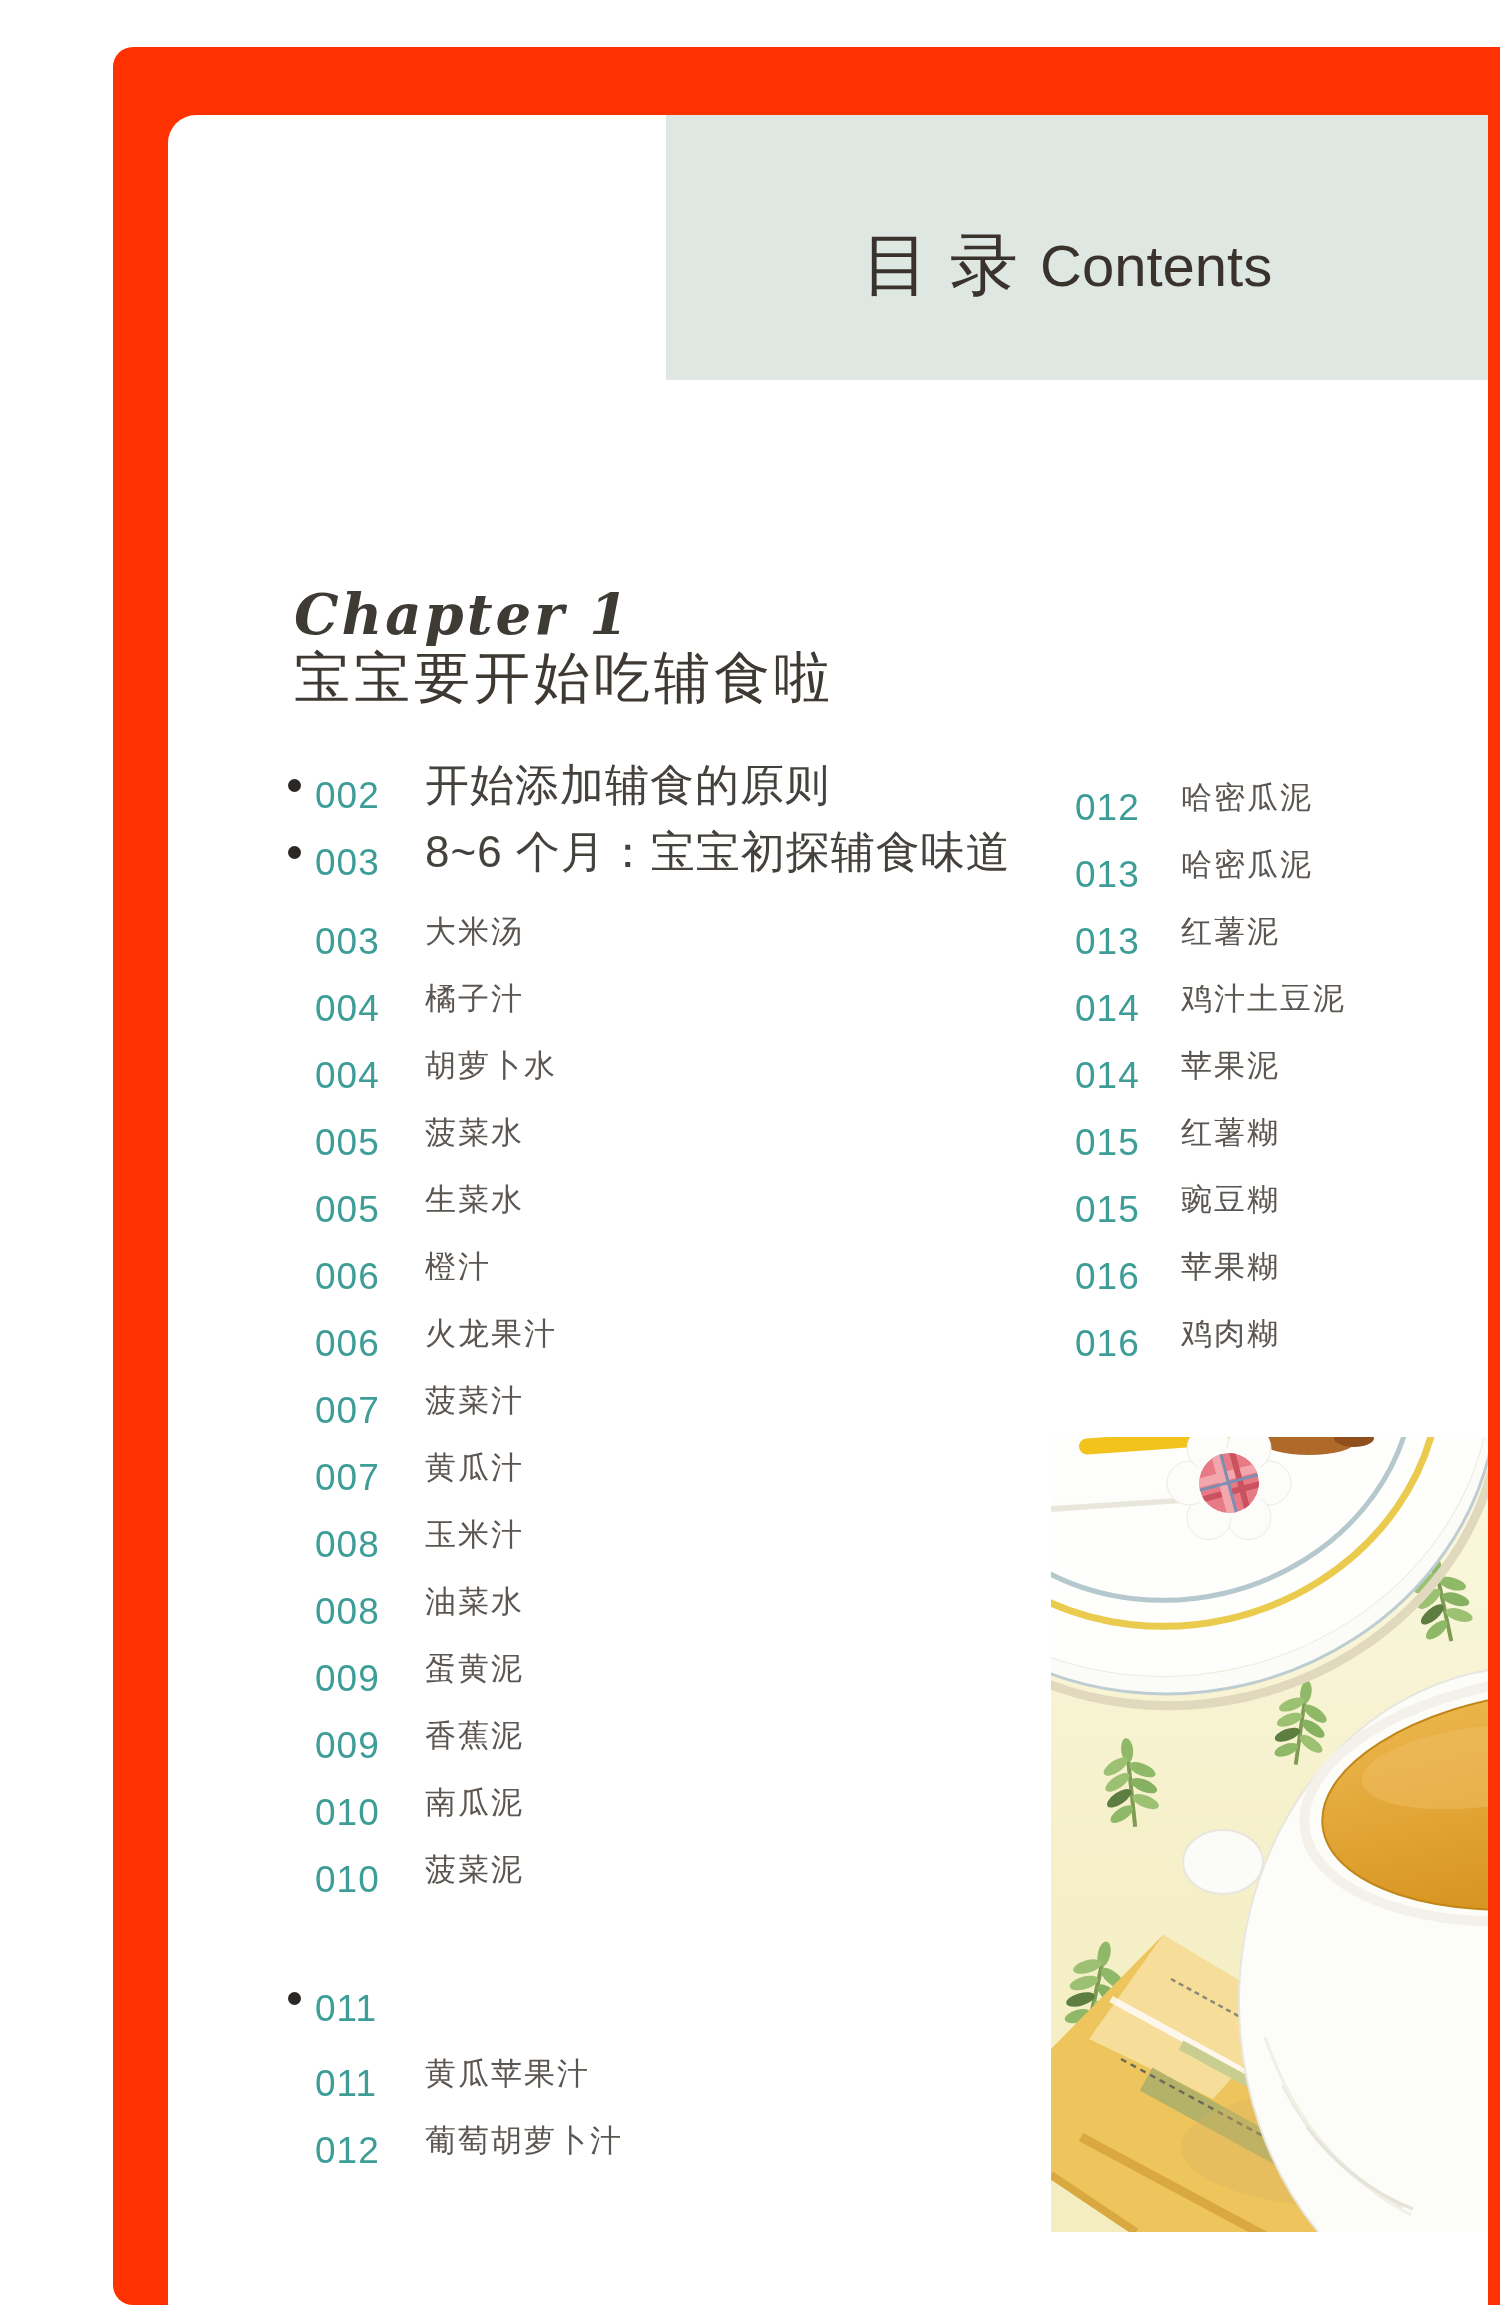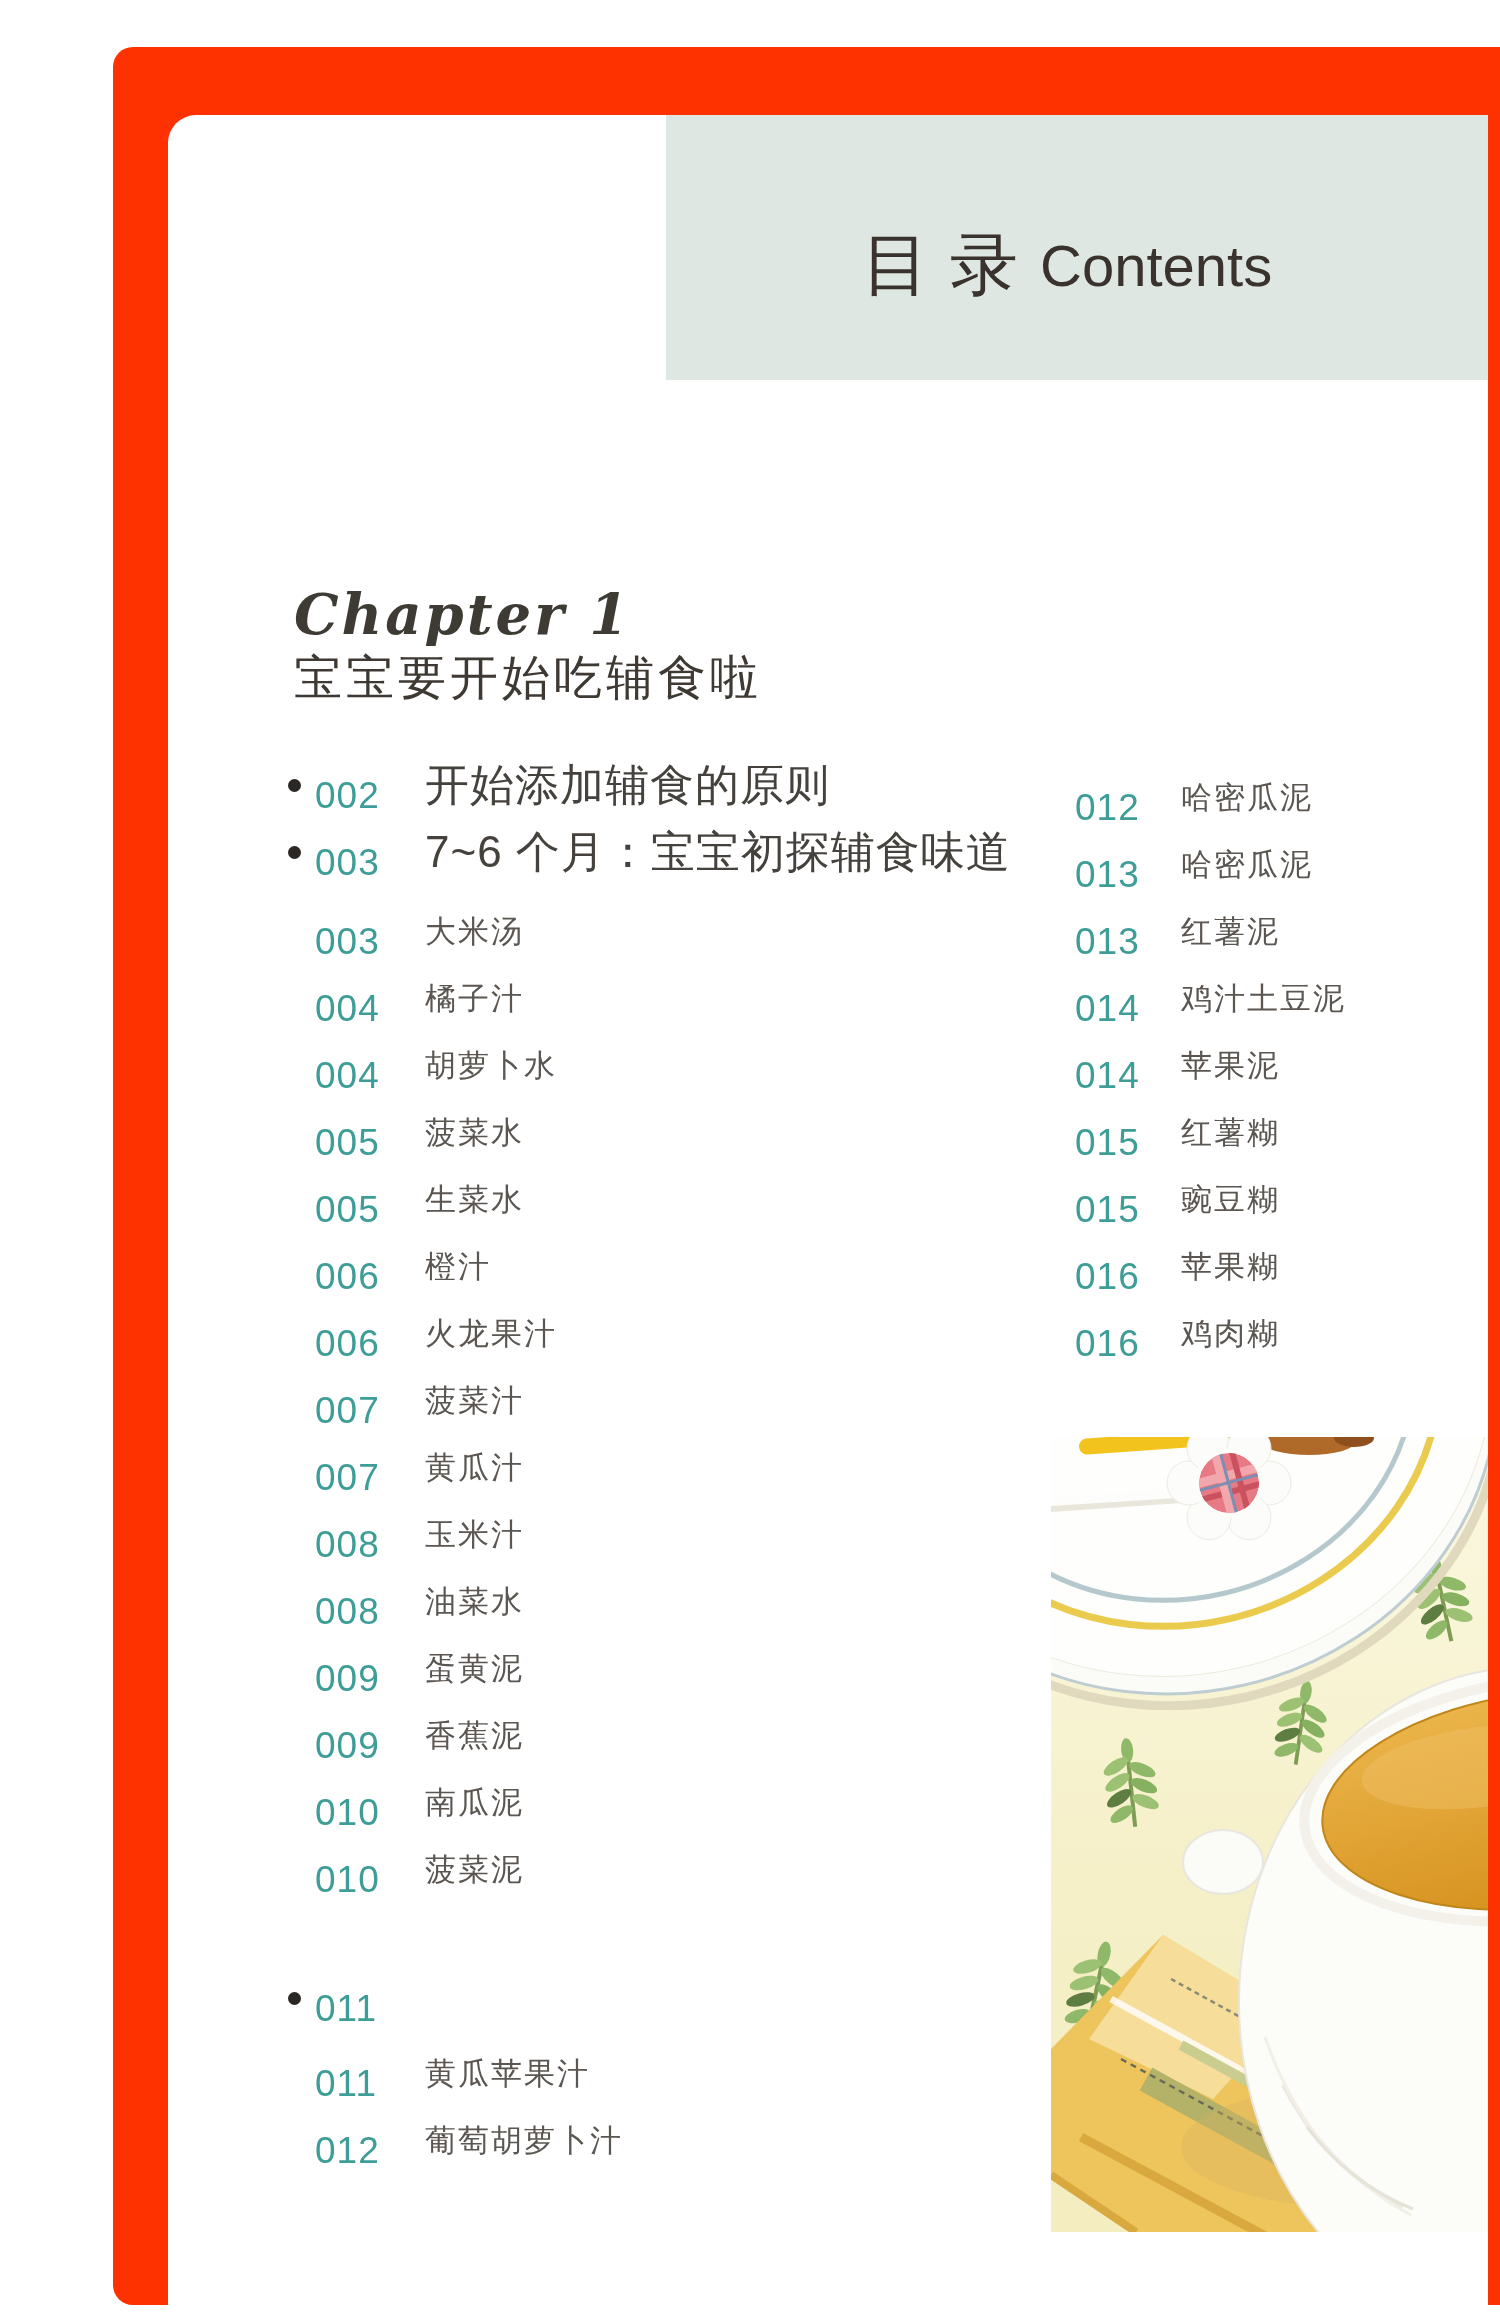--- a/index.html
+++ b/index.html
@@ -26,21 +26,21 @@
   }
   .t-en{
     font-size:58px;color:var(--header-text,#3A332D);margin-left:2px;white-space:nowrap;
   }
   .chapter{position:absolute;left:126px;top:468px;}
   .chapter-label{
     font-family:"DejaVu Serif","Liberation Serif",serif;font-style:italic;font-weight:600;
     font-size:56px;line-height:62px;color:#3E3A34;letter-spacing:3px;
   }
   .chapter-title{
-    margin-top:8px;font-size:48px;line-height:50px;color:#3E3933;letter-spacing:4px;font-weight:500;
+    margin-top:8px;font-size:56px;line-height:50px;color:#3E3933;letter-spacing:4px;font-weight:500;
   }
   .toc-col{position:absolute;}
   #toc-left{left:120px;top:637px;width:762px;}
   #toc-right{left:880px;top:649px;width:440px;}
   #toc-left .toc-group:nth-child(2){margin-top:12px;}
   #toc-left .toc-group:nth-child(3){margin-top:62px;}
   #toc-left .toc-group:nth-child(4){margin-top:8px;}
   .row{height:67px;display:flex;align-items:center;}
   .bullet{width:27px;flex:0 0 27px;display:flex;align-items:center;}
   .featured .bullet::before{
@@ -77,21 +77,21 @@
     <div id="toc-left" class="toc-col">
         <div class="toc-group featured">
           <div class="row">
     <span class="bullet"></span>
     <span class="num">002</span>
     <span class="title">开始添加辅食的原则</span>
   </div>
           <div class="row">
     <span class="bullet"></span>
     <span class="num">003</span>
-    <span class="title">7~6 个月：宝宝初探辅食味道</span>
+    <span class="title">8~6 个月：宝宝初探辅食味道</span>
   </div>
         </div>
         <div class="toc-group items">
           <div class="row">
     <span class="bullet"></span>
     <span class="num">003</span>
     <span class="title">大米汤</span>
   </div>
           <div class="row">
     <span class="bullet"></span>

